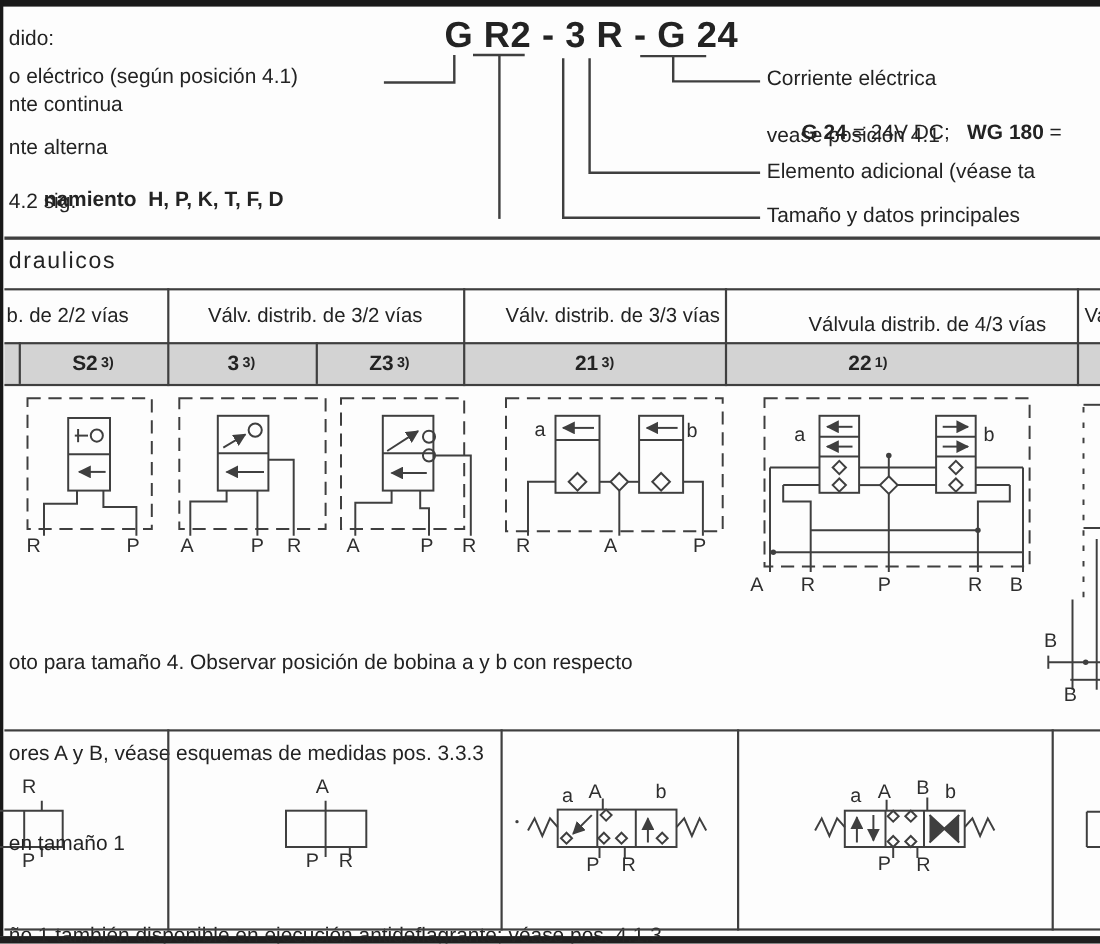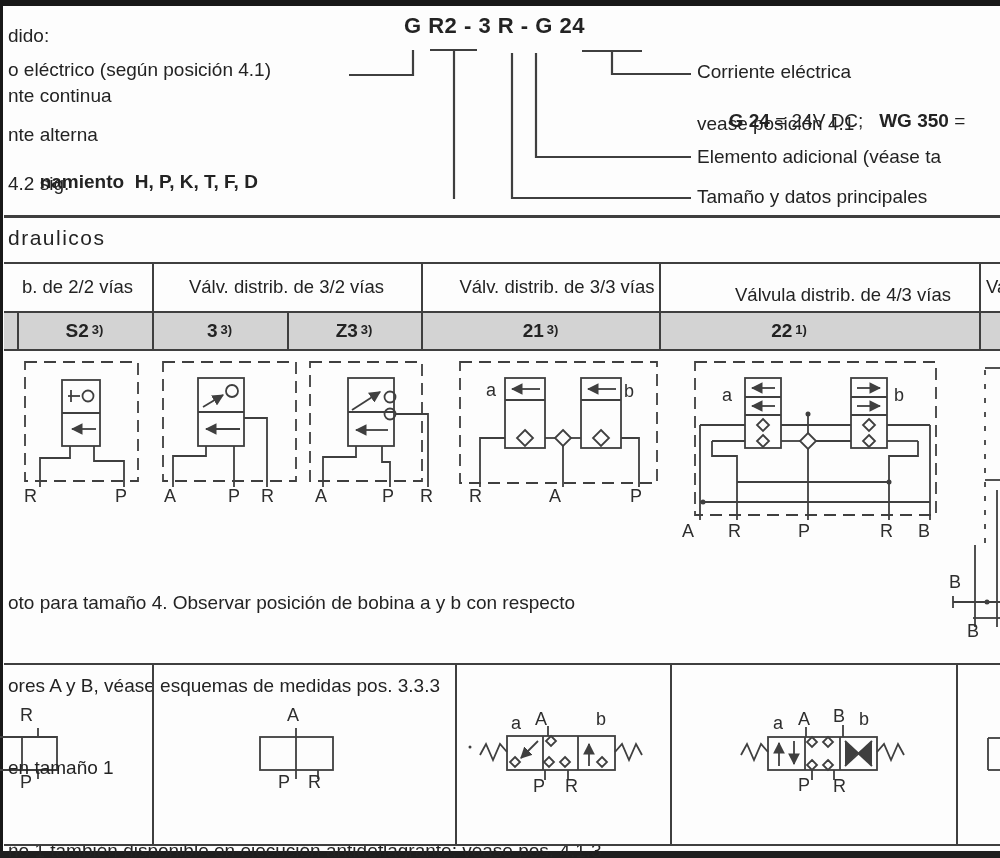--- a/index.html
+++ b/index.html
@@ -2,21 +2,21 @@
 <html><head>
 <meta charset="utf-8">
 <style>
   html,body{margin:0;padding:0;background:#9a9a9a;}
   .page{position:relative;width:1000px;height:858px;background:#fdfdfd;
         font-family:"Liberation Sans",sans-serif;color:#232323;overflow:hidden;}
   .abs{position:absolute;}
   .h{position:absolute;height:2px;background:#3f3f3f;}
   .v{position:absolute;width:2px;background:#3f3f3f;}
   .lbl{position:absolute;font-size:19px;line-height:1.15;white-space:pre;}
-  .code{position:absolute;font-size:22px;font-weight:bold;white-space:pre;letter-spacing:0.5px;}
+  .code{position:absolute;font-size:33px;font-weight:bold;white-space:pre;letter-spacing:0.5px;}
   .hdr{position:absolute;font-size:18.5px;display:flex;align-items:center;justify-content:center;
        text-align:center;white-space:pre;}
   .codecell{position:absolute;font-size:19px;font-weight:bold;display:flex;align-items:center;
        justify-content:center;white-space:pre;}
   .codecell sup{font-size:13px;font-weight:bold;position:relative;top:-1px;margin-left:3px;}
   .port{position:absolute;font-size:18px;color:#2e2e2e;white-space:pre;}
   .section-title{position:absolute;font-size:21px;letter-spacing:1.5px;}
   .foot{position:absolute;font-size:19px;line-height:27.5px;white-space:pre;}
   svg{position:absolute;left:0;top:0;}
 </style>
@@ -36,21 +36,21 @@
     <div class="lbl" style="left:8px;top:59px;">o eléctrico (según posición 4.1)</div>
     <div class="lbl" style="left:8px;top:85px;">nte continua</div>
     <div class="lbl" style="left:8px;top:107px;margin-top:17px;">nte alterna</div>
     <div class="lbl" style="left:8px;top:149px;font-weight:bold;">
       <span>namiento  </span><b>H, P, K, T, F, D</b>
     </div>
     <div class="lbl" style="left:8px;top:173px;">4.2 sig.</div>
 
     <div class="lbl" style="left:697px;top:61px;">Corriente eléctrica</div>
     <div class="lbl" style="left:697px;top:88px;">
-      <b>G 24</b><span> = 24V DC;   </span><b>WG 350</b><span> =</span>
+      <b>G 24</b><span> = 24V DC;   </span><b>WG 180</b><span> =</span>
     </div>
     <div class="lbl" style="left:697px;top:113px;">vease posición 4.1</div>
     <div class="lbl" style="left:697px;top:146px;">Elemento adicional (véase ta</div>
     <div class="lbl" style="left:697px;top:186px;">Tamaño y datos principales</div>
   </div>
 
   <div class="h" style="left:4px;top:215px;width:996px;height:2.5px;"></div>
   <div class="section-title" style="left:8px;top:226px;">draulicos</div>
 
   <div>
@@ -59,21 +59,21 @@
     <div class="h" style="left:4px;top:262px;width:996px;"></div>
     <div class="h" style="left:4px;top:311px;width:996px;"></div>
     <div class="h" style="left:4px;top:349px;width:996px;"></div>
     <div class="v" style="left:152px;top:262px;height:89px;"></div>
     <div class="v" style="left:421px;top:262px;height:89px;"></div>
     <div class="v" style="left:659px;top:262px;height:89px;"></div>
     <div class="v" style="left:979px;top:262px;height:89px;"></div>
     <div class="v" style="left:17px;top:311px;height:38px;"></div>
     <div class="v" style="left:287px;top:311px;height:38px;"></div>
 
-    <div class="hdr" style="left:6px;top:263px;width:144px;height:47px;justify-content:flex-start;margin-left:16px;">b. de 2/2 vías</div>
+    <div class="hdr" style="left:6px;top:263px;width:144px;height:47px;justify-content:flex-start;">b. de 2/2 vías</div>
     <div class="hdr" style="left:153px;top:263px;width:267px;height:47px;">Válv. distrib. de 3/2 vías</div>
     <div class="hdr" style="left:422px;top:263px;width:270px;height:47px;">Válv. distrib. de 3/3 vías</div>
     <div class="hdr" style="left:660px;top:263px;width:318px;height:64px;padding-left:24px;">Válvula distrib. de 4/3 vías</div>
     <div class="hdr" style="left:986px;top:263px;height:47px;justify-content:flex-start;">Va</div>
 
     <div class="codecell" style="left:17px;top:312px;width:135px;height:37px;">
       <span>S2</span><sup>3)</sup>
     </div>
     <div class="codecell" style="left:152px;top:312px;width:135px;height:37px;">
       <span>3</span><sup>3)</sup>

